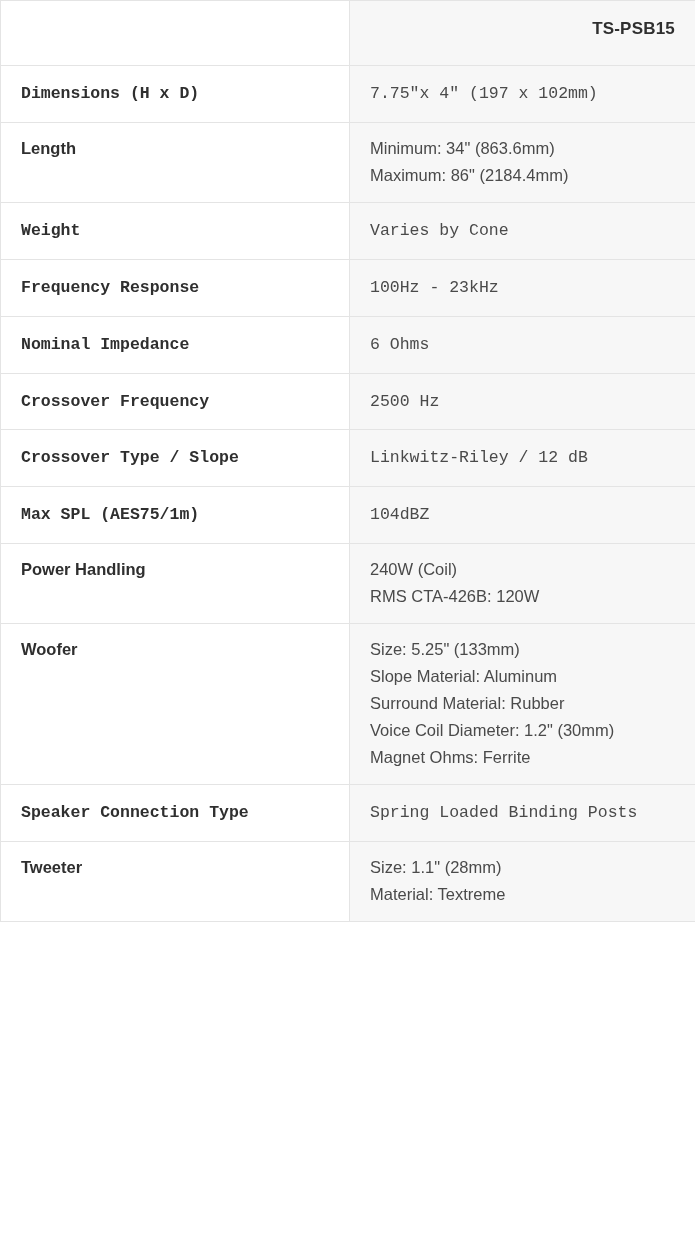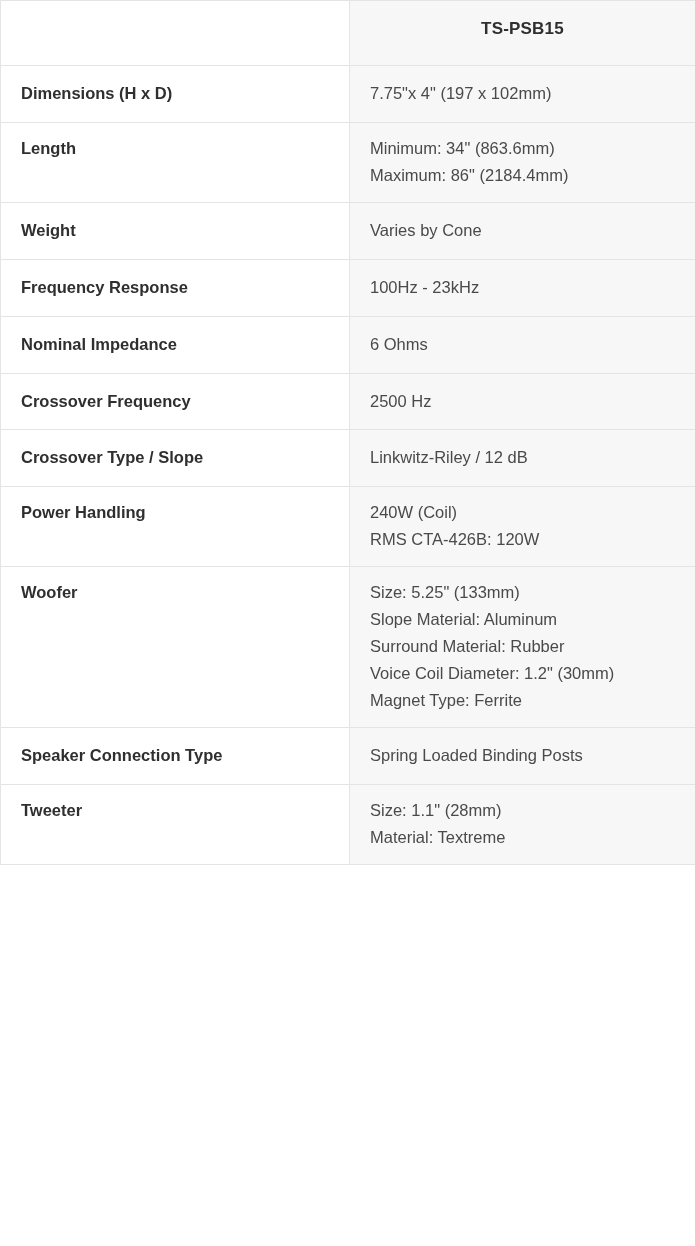--- a/index.html
+++ b/index.html
@@ -27,21 +27,21 @@
     vertical-align: top;
     padding: 14px 20px 14px 20px;
     line-height: 1.45;
   }
   .spec-table th.header-empty {
     background: #ffffff;
     height: 36px;
   }
   .spec-table th.header-model {
     background: #f7f7f7;
-    text-align: center;
+    text-align: right;
     font-size: 17px;
     font-weight: bold;
     color: #2f2f2f;
     letter-spacing: .2px;
     padding-top: 16px;
     padding-bottom: 16px;
   }
   td.label {
     background: #ffffff;
     font-size: 16.5px;
@@ -51,21 +51,21 @@
   td.value {
     background: #f7f7f7;
     font-size: 16.5px;
     font-weight: normal;
     color: #4a4a4a;
   }
   td.value .line { display: block; }
   td.value .line + .line { margin-top: 3px; }
 
   
-  tr.tall td { padding-top: 16px; padding-bottom: 16px; }
+  tr.tall td { padding-top: 16px; padding-bottom: 16px; font-family: Liberation Mono, monospace; }
 </style>
 </head>
 <body>
 
 <table class="spec-table">
   <colgroup>
     <col class="label-col">
     <col class="value-col">
   </colgroup>
   <thead>
@@ -111,35 +111,41 @@
         <td class="value">
           <span class="line">2500 Hz</span>
         </td>
       </tr>
       <tr class="tall">
         <td class="label">Crossover Type / Slope</td>
         <td class="value">
           <span class="line">Linkwitz-Riley / 12 dB</span>
         </td>
       </tr>
+      <tr class="tall">
+        <td class="label">Max SPL (AES75/1m)</td>
+        <td class="value">
+          <span class="line">104dBZ</span>
+        </td>
+      </tr>
       <tr>
         <td class="label">Power Handling</td>
         <td class="value">
           <span class="line">240W (Coil)</span>
           <span class="line">RMS CTA-426B: 120W</span>
         </td>
       </tr>
       <tr>
         <td class="label">Woofer</td>
         <td class="value">
           <span class="line">Size: 5.25" (133mm)</span>
           <span class="line">Slope Material: Aluminum</span>
           <span class="line">Surround Material: Rubber</span>
           <span class="line">Voice Coil Diameter: 1.2" (30mm)</span>
-          <span class="line">Magnet Type: Ferrite</span>
+          <span class="line">Magnet Ohms: Ferrite</span>
         </td>
       </tr>
       <tr class="tall">
         <td class="label">Speaker Connection Type</td>
         <td class="value">
           <span class="line">Spring Loaded Binding Posts</span>
         </td>
       </tr>
       <tr>
         <td class="label">Tweeter</td>

